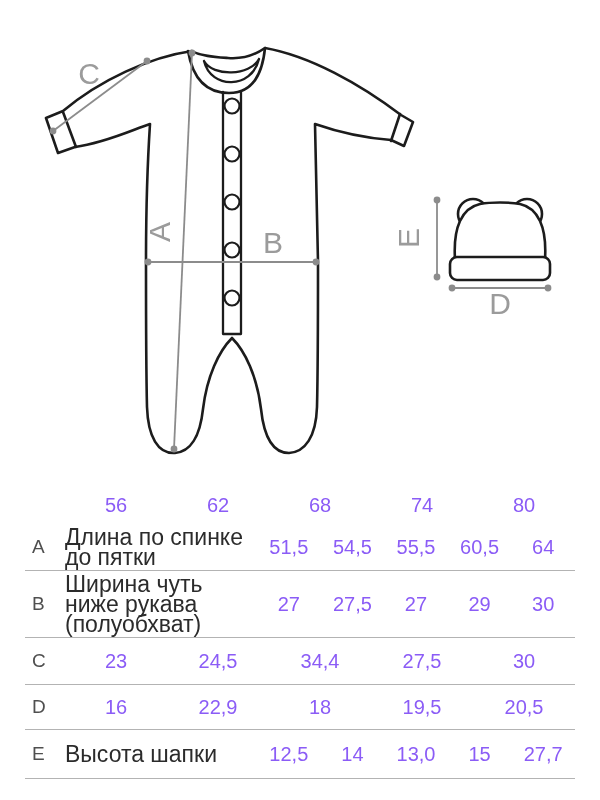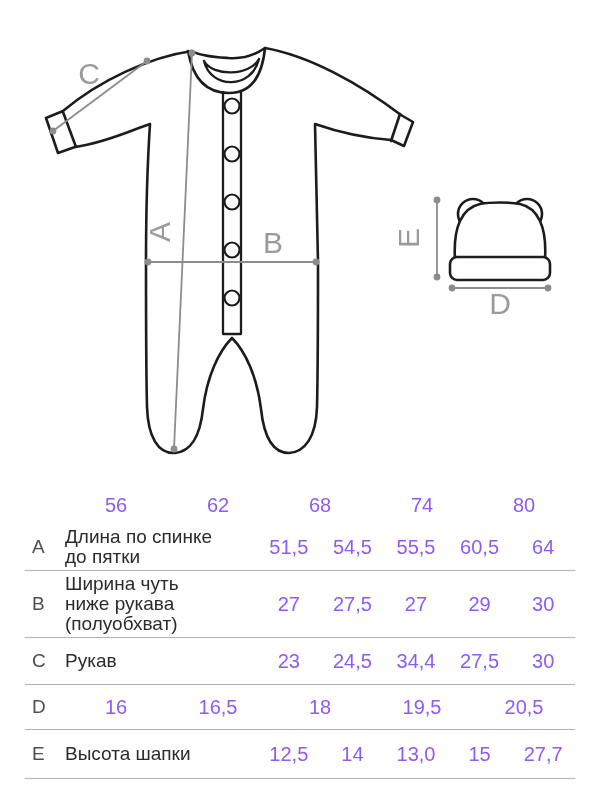--- a/index.html
+++ b/index.html
@@ -16,21 +16,21 @@
   .size-table{position:absolute;top:486px;left:25px;width:550px;color:#2b2b2b;}
   .t-row{display:flex;align-items:center;border-bottom:1px solid #b3b3b3;}
   .t-row.t-header{border-bottom:none;height:38px;}
   .row-a{height:46px;}
   .row-b{height:66px;}
   .row-c{height:46px;}
   .row-d{height:44px;}
   .row-e{height:48px;}
   .c-letter{width:40px;padding-left:7px;box-sizing:border-box;
             font-size:19px;color:#4f4f4f;flex:none;}
-  .c-label{width:192px;flex:none;font-size:19px;line-height:20px;
+  .c-label{width:192px;flex:none;font-size:23px;line-height:20px;
            white-space:pre-line;color:#2b2b2b;}
   .c-label.header-label{font-size:20px;letter-spacing:.3px;}
   .c-val{flex:1;text-align:center;font-size:20px;color:#8b5cf6;}
   .t-header .c-val{font-size:20px;}
 </style>
 </head>
 <body>
 
 <div class="page">
 
@@ -146,32 +146,31 @@
 (полуобхват)</div>
       <div class="c-val">27</div>
       <div class="c-val">27,5</div>
       <div class="c-val">27</div>
       <div class="c-val">29</div>
       <div class="c-val">30</div>
     </div>
 
     <div class="t-row row-c">
       <div class="c-letter">C</div>
-      <div class="c-label">Рукав</div>
       <div class="c-val">23</div>
       <div class="c-val">24,5</div>
       <div class="c-val">34,4</div>
       <div class="c-val">27,5</div>
       <div class="c-val">30</div>
     </div>
 
     <div class="t-row row-d">
       <div class="c-letter">D</div>
       <div class="c-val">16</div>
-      <div class="c-val">16,5</div>
+      <div class="c-val">22,9</div>
       <div class="c-val">18</div>
       <div class="c-val">19,5</div>
       <div class="c-val">20,5</div>
     </div>
 
     <div class="t-row row-e">
       <div class="c-letter">E</div>
       <div class="c-label">Высота шапки</div>
       <div class="c-val">12,5</div>
       <div class="c-val">14</div>

